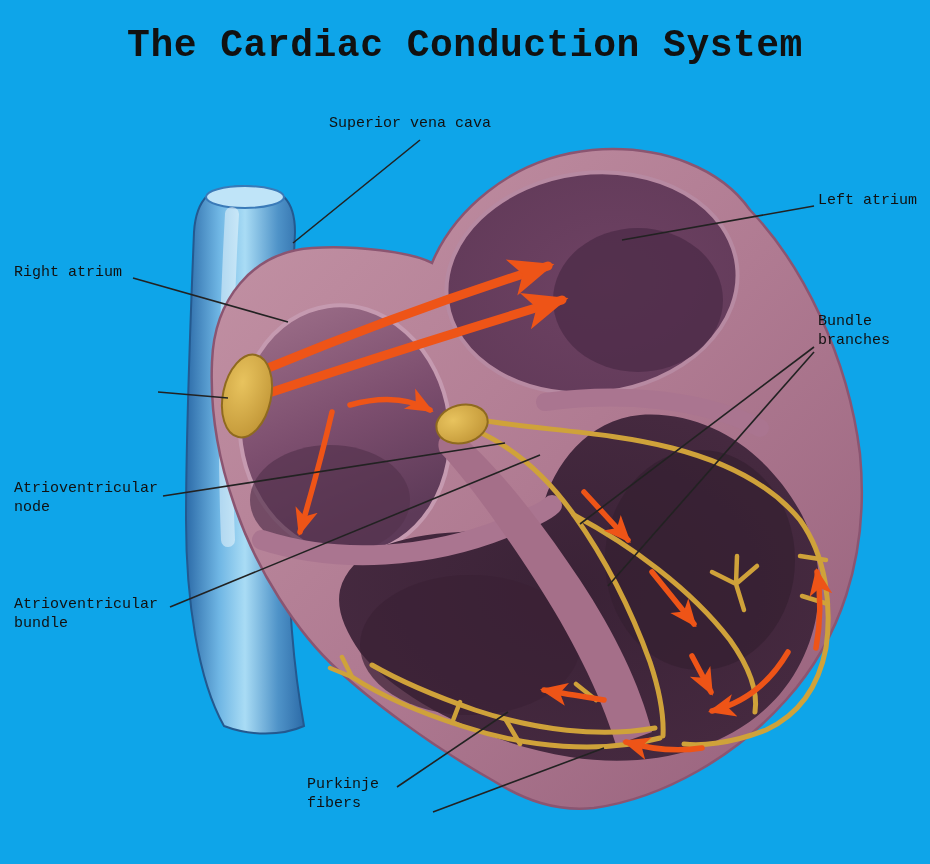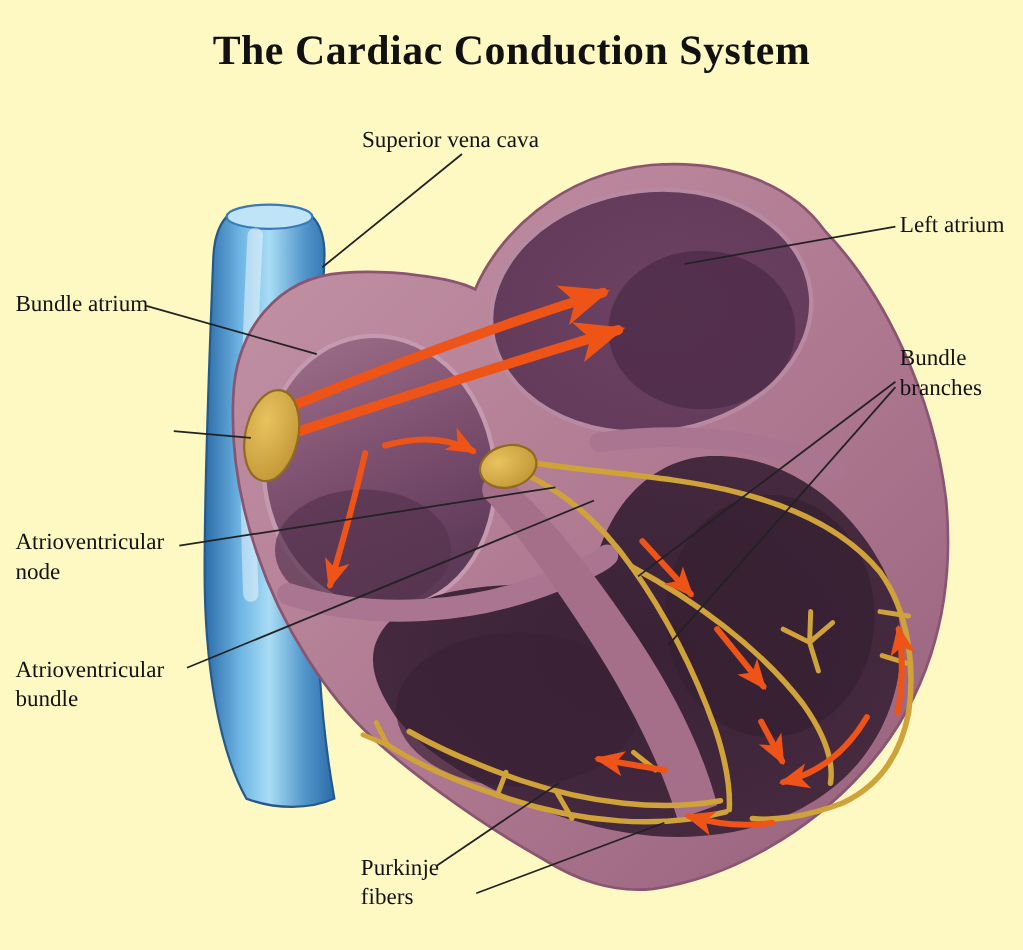--- a/index.html
+++ b/index.html
@@ -1,48 +1,48 @@
 <!DOCTYPE html>
 <html><head>
 <meta charset="utf-8">
 <style>
   html,body{margin:0;padding:0;background:#ffffff;}
   .stage{
     position:relative;
     width:930px;height:864px;
-    background:#fef9c3;
-    font-family:Liberation Serif, serif;
+    background:#0ea5e9;
+    font-family:Liberation Mono, monospace;
     overflow:hidden;
   }
   .title{
     position:absolute;
     left:0;top:24px;width:930px;
     margin:0;
     text-align:center;
     font-size:38px;
     font-weight:600;
     letter-spacing:0.5px;
     color:#111111;
   }
   .art{position:absolute;left:0;top:0;width:930px;height:864px;}
   .label{
     position:absolute;
-    font-size:21px;
+    font-size:15px;
     line-height:1.28;
     color:#111111;
     white-space:pre-line;
   }
   .l-svc{left:329px;top:114px;}
   .l-la{left:818px;top:191px;text-align:center;}
   .l-ra{left:14px;top:263px;}
   .l-sa{left:14px;top:371px;}
   .l-avn{left:14px;top:479px;}
   .l-avb{left:14px;top:595px;}
   .l-bb{left:818px;top:312px;}
-  .l-pf{left:328px;top:775px;}
+  .l-pf{left:307px;top:775px;}
 </style>
 </head>
 <body>
 
 <div class="stage">
 
   <h1 class="title">The Cardiac Conduction System</h1>
 
   <svg class="art" viewBox="0 0 930 864" aria-hidden="true">
     <defs>
@@ -141,21 +141,21 @@
       <line x1="170" y1="607" x2="540" y2="455"></line>
       <line x1="814" y1="347" x2="580" y2="524"></line>
       <line x1="814" y1="352" x2="608" y2="586"></line>
       <line x1="397" y1="787" x2="508" y2="712"></line>
       <line x1="433" y1="812" x2="604" y2="748"></line>
     </g>
   </svg>
 
   <div class="label l-svc">Superior vena cava</div>
   <div class="label l-la">Left atrium</div>
-  <div class="label l-ra">Bundle atrium</div>
+  <div class="label l-ra">Right atrium</div>
   <div class="label l-avn">Atrioventricular
 node</div>
   <div class="label l-avb">Atrioventricular
 bundle</div>
   <div class="label l-bb">Bundle
 branches</div>
   <div class="label l-pf">Purkinje
 fibers</div>
 
 </div>

